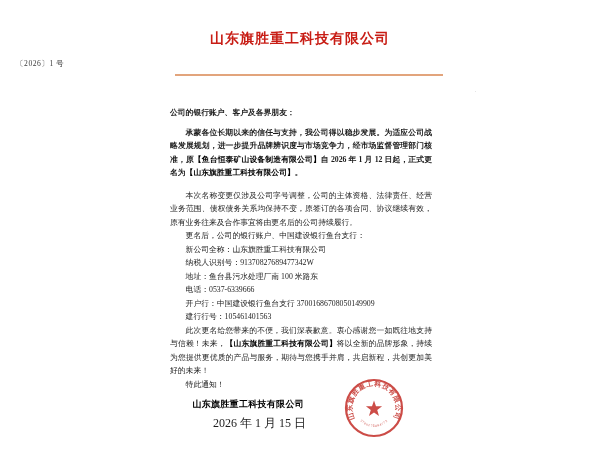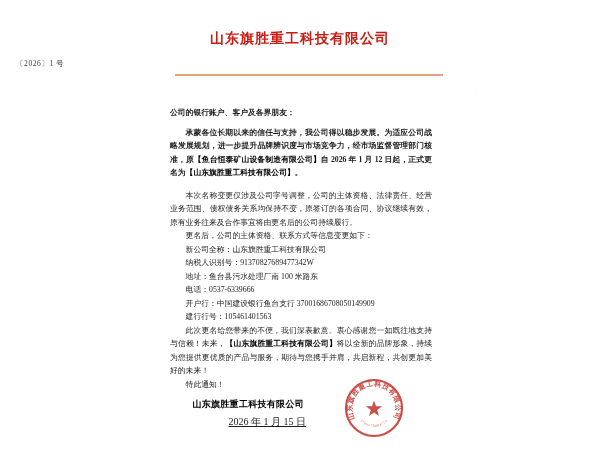--- a/index.html
+++ b/index.html
@@ -45,21 +45,21 @@
   .para2{margin-top:9px !important;}
   .info-line{text-indent:2em;}
   b{color:#000;}
   .signature-company{
     position:absolute;top:398px;right:172px;
     font-size:9px;font-weight:bold;color:#000;
     letter-spacing:.3px;
   }
   .signature-date{
     position:absolutE;top:415px;right:170px;
-    font-size:10px;color:#1c1c1c;text-decoration:underline;
+    font-size:12px;color:#1c1c1c;
   }
   .signature-date{position:absolute;}
   .seal{
     position:absolute;top:376px;left:342px;
     width:64px;height:64px;
     opacity:.88;
     pointer-events:none;
   }
 </style>
 </head>
@@ -75,21 +75,21 @@
 
   <div class="notice-title">公司名称变更通知</div>
 
   <div class="content">
     <p class="greeting">公司的银行账户、客户及各界朋友：</p>
 
     <p class="para1"><span>承蒙各位长期以来的信任与支持，我公司得以稳步发展。为适应公司战略发展规划，进一步提升品牌辨识度与市场竞争力，经市场监督管理部门核准，原</span><b>【鱼台恒泰矿山设备制造有限公司】</b><span>自 2026 年 1 月 12 日起，正式更名为</span><b>【山东旗胜重工科技有限公司】</b><span>。</span></p>
 
     <p class="para2">本次名称变更仅涉及公司字号调整，公司的主体资格、法律责任、经营业务范围、债权债务关系均保持不变，原签订的各项合同、协议继续有效，原有业务往来及合作事宜将由更名后的公司持续履行。</p>
 
-    <p>更名后，公司的主体资格、联系方式等信息变更如下：</p>
+    <p>更名后，公司的银行账户、中国建设银行鱼台支行：</p>
     <div class="info-line">新公司全称：山东旗胜重工科技有限公司</div>
     <div class="info-line">纳税人识别号：91370827689477342W</div>
     <div class="info-line">地址：鱼台县污水处理厂南 100 米路东</div>
     <div class="info-line">电话：0537-6339666</div>
     <div class="info-line">开户行：中国建设银行鱼台支行 37001686708050149909</div>
     <div class="info-line">建行行号：105461401563</div>
 
     <p><span>此次更名给您带来的不便，我们深表歉意。衷心感谢您一如既往地支持与信赖！未来，</span><b>【山东旗胜重工科技有限公司】</b><span>将以全新的品牌形象，持续为您提供更优质的产品与服务，期待与您携手并肩，共启新程，共创更加美好的未来！</span></p>
 
     <p>特此通知！</p>

